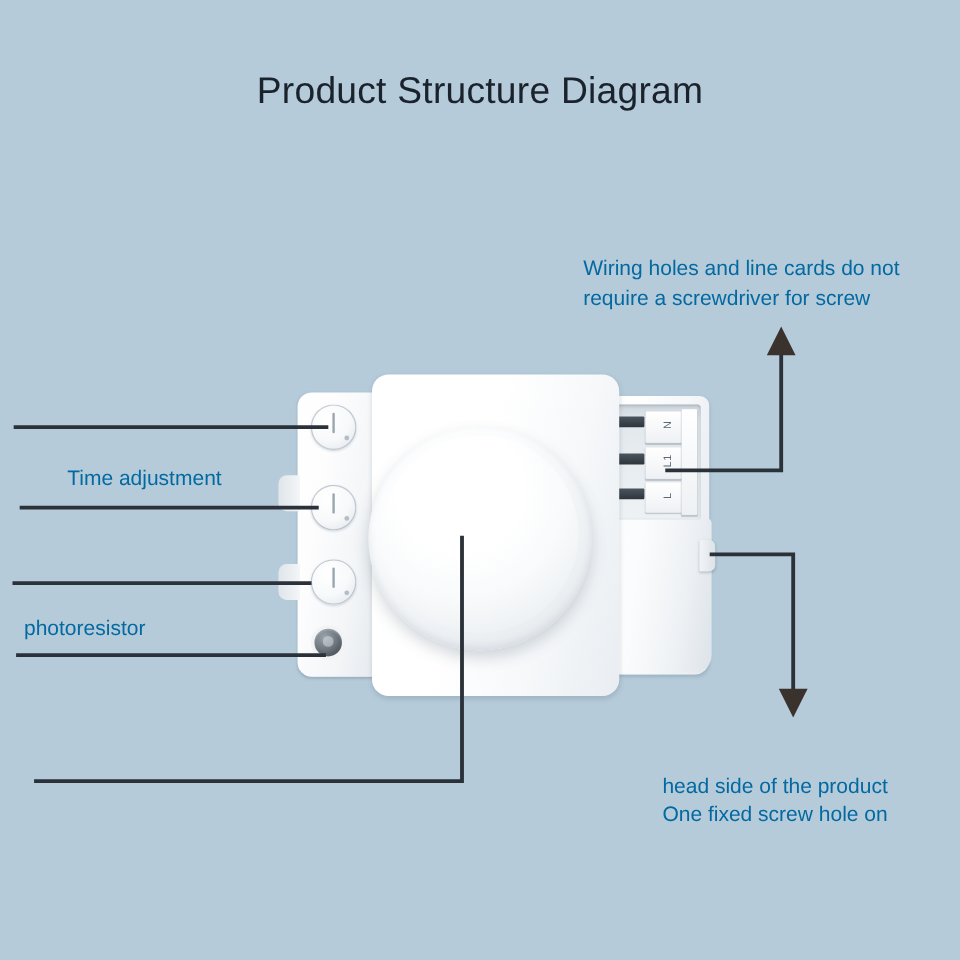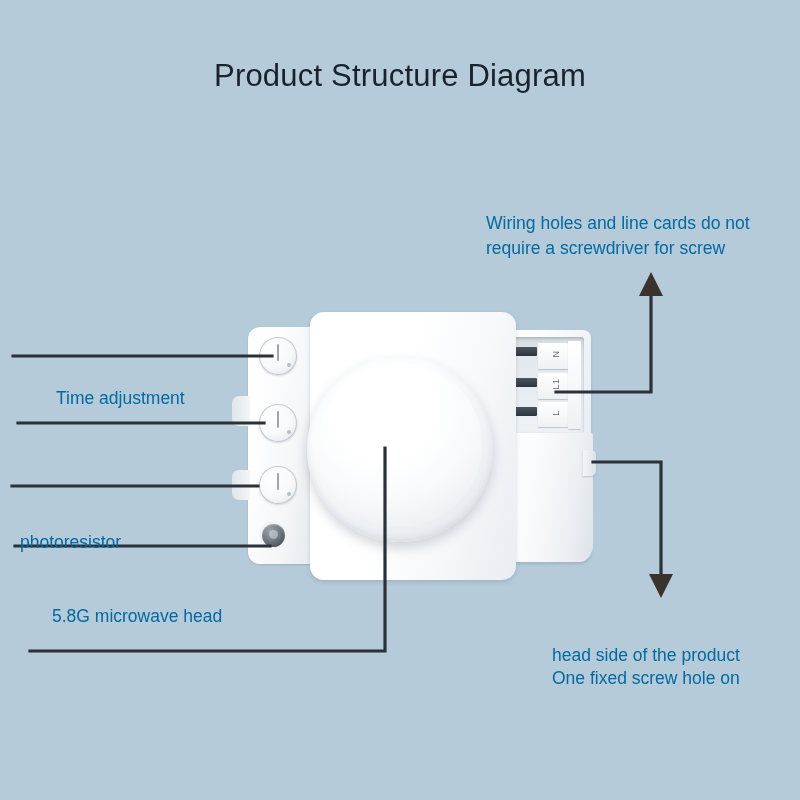--- a/index.html
+++ b/index.html
@@ -290,23 +290,22 @@
       <path d="M 593 462 L 661 462 L 661 582"></path>
     </g>
     <polygon points="651,272 639,296 663,296" fill="#3a322c"></polygon>
     <polygon points="661,598 649,574 673,574" fill="#3a322c"></polygon>
   </svg>
 
 
   <div class="callout" style="left:20px;  top:386px;margin-left:36px;">Time adjustment</div>
 
 
-  <div class="callout" style="left:20px;  top:530px;">photoresistor</div>
-
-  <div class="callout" style="left:52px;  top:604px;">5.8G microwave head</div>
+  <div class="callout" style="left:20px;  top:511px;">photoresistor</div>
+
 
   <div>
     <div class="callout" style="left:486px; top:211px;">Wiring holes and line cards do not</div>
     <div class="callout" style="left:486px; top:236px;">require a screwdriver for screw</div>
   </div>
 
   <div>
     <div class="callout" style="left:552px; top:618px;margin-top:48px;">One fixed screw hole on</div>
     <div class="callout" style="left:552px; top:643px;">head side of the product</div>
   </div>

